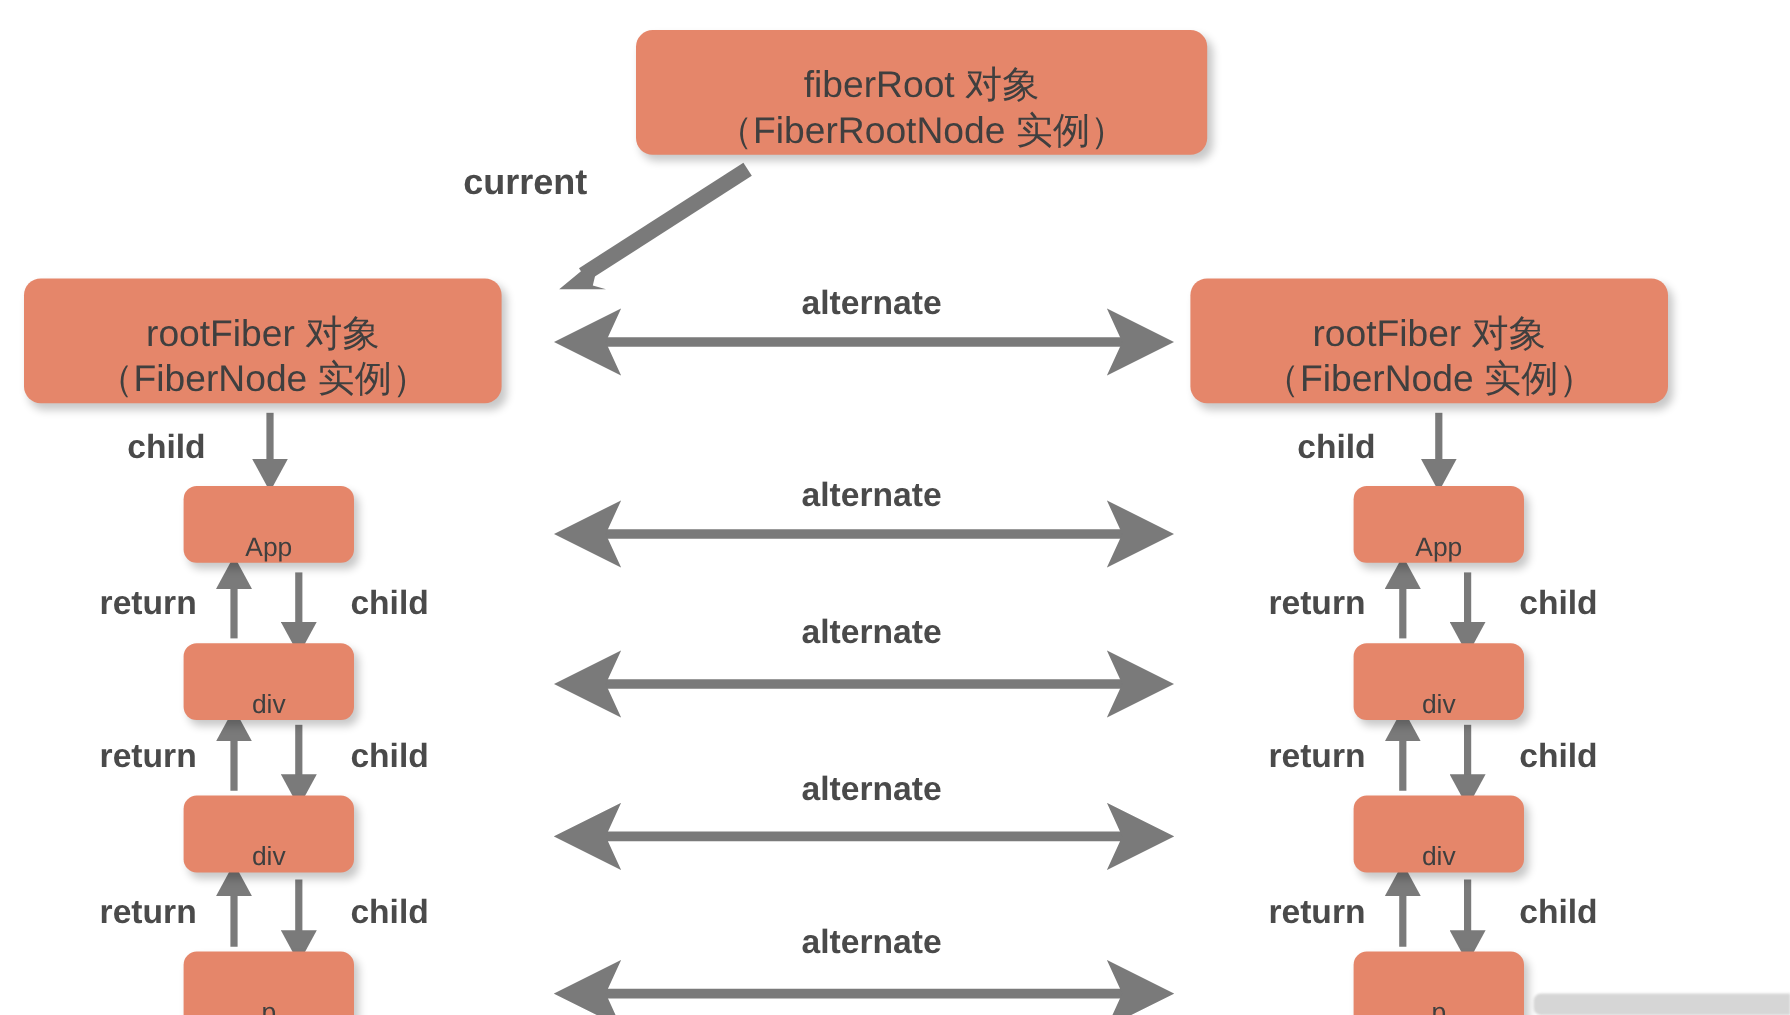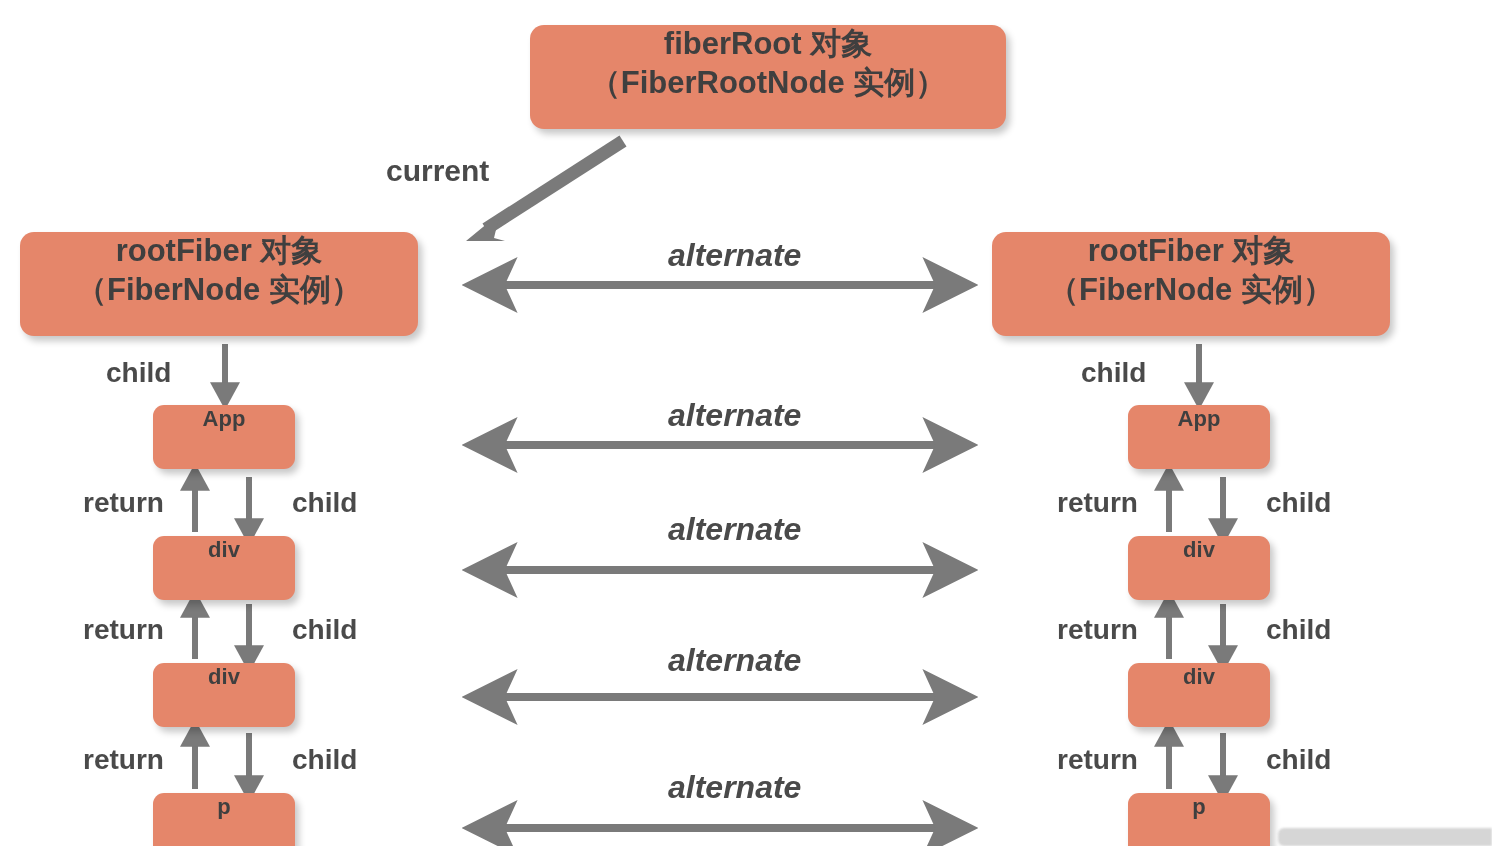--- a/index.html
+++ b/index.html
@@ -19,25 +19,25 @@
     overflow: hidden;
   }
 
   
   .node {
     position: absolute;
     background: #e5866a;
     border-radius: 12px;
     box-shadow: 4px 5px 7px rgba(0,0,0,0.22);
     display: flex;
-    align-items: flex-start;
+    align-items: flex-end;
     justify-content: center;
     text-align: center;
     color: #3f3f3f;
-    font-weight: bold;
+    font-weight: normal;
     box-sizing: border-box;
   }
   .node .node-text {
     line-height: 1.25;
     white-space: pre-line;
     padding: 0 10px;
   }
   .node.big {
     font-size: 31px;
     border-radius: 14px;
@@ -48,21 +48,21 @@
   }
 
   
   .label {
     position: absolute;
     color: #4a4a4a;
     font-weight: bold;
     white-space: nowrap;
   }
   .label.lbl-current   { font-size: 30px; }
-  .label.lbl-alternate { font-size: 32px; font-style: italic; }
+  .label.lbl-alternate { font-size: 28px; }
   .label.lbl-edge      { font-size: 28px; }
 
   
   #arrows {
     position: absolute;
     left: 0;
     top: 0;
     width: 1492px;
     height: 846px;
     pointer-events: none;
@@ -161,21 +161,21 @@
     <g>
       <line x1="1223" y1="733" x2="1223" y2="789" stroke="#7a7a7a" stroke-width="6" marker-end="url(#ah-sm)"></line>
     </g>
   </svg>
 
   <div class="node big" style="left:530px; top:25px; width:476px; height:104px;">
     <span class="node-text">fiberRoot 对象
 （FiberRootNode 实例）</span>
   </div>
 
-  <div class="label lbl-current" style="left:386px; top:154px;">current</div>
+  <div class="label lbl-current" style="left:386px; top:136px;">current</div>
 
   <div class="node big" style="left:20px; top:232px; width:398px; height:104px;">
     <span class="node-text">rootFiber 对象
 （FiberNode 实例）</span>
   </div>
   <div class="label lbl-edge" style="left:106px; top:357px;">child</div>
 
   <div class="node small" style="left:153px; top:405px; width:142px; height:64px;">
     <span class="node-text">App</span>
   </div>

